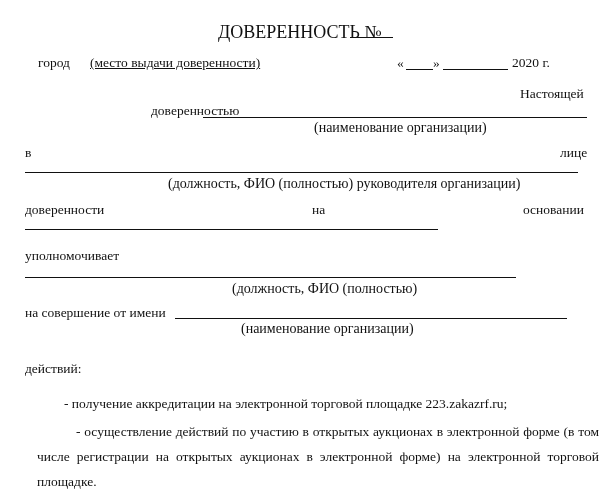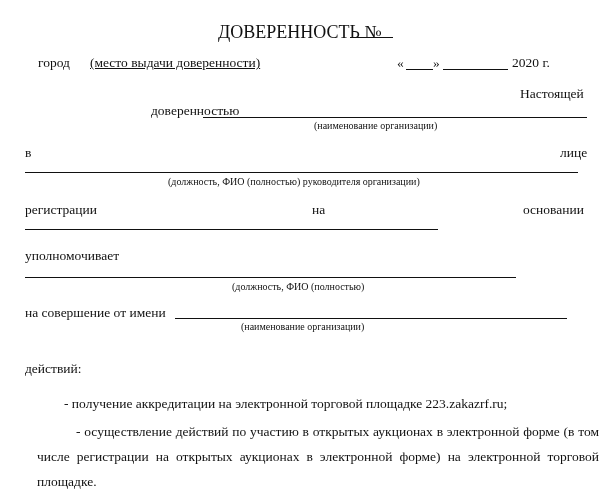--- a/index.html
+++ b/index.html
@@ -1,20 +1,20 @@
 <!DOCTYPE html>
 <html><head>
 <meta charset="utf-8">
 <style>
   html, body { margin:0; padding:0; background:#fff; }
   body { width:612px; height:494px; position:relative; overflow:hidden;
          font-family:"Liberation Serif", serif; color:#111; font-size:13.5px; }
   .abs { position:absolute; white-space:nowrap; }
   .line { position:absolute; border-bottom:1px solid #111; height:0; }
-  .cap { position:absolute; font-size:10px; white-space:nowrap; }
+  .cap { position:absolute; font-size:14px; white-space:nowrap; }
   .u { text-decoration:underline; }
   .just { position:absolute; text-align:justify; text-align-last:left;margin-left:12px; }
 </style>
 </head>
 <body>
 
 <div>
   <span class="abs" style="left:218px;top:22px;font-size:18px;">ДОВЕРЕННОСТЬ №</span>
   <div class="line" style="left:350px;top:37px;width:43px;"></div>
 
@@ -30,21 +30,21 @@
   <span class="abs" style="left:520px;top:86px;">Настоящей</span>
   <span class="abs" style="left:121px;top:103px;margin-left:30px;">доверенностью</span>
   <div class="line" style="left:203px;top:117px;width:384px;"></div>
   <span class="cap" style="left:314px;top:120px;">(наименование организации)</span>
 
   <span class="abs" style="left:25px;top:145px;">в</span>
   <span class="abs" style="left:560px;top:145px;">лице</span>
   <div class="line" style="left:25px;top:172px;width:553px;"></div>
   <span class="cap" style="left:168px;top:176px;">(должность, ФИО  (полностью) руководителя организации)</span>
 
-  <span class="abs" style="left:25px;top:202px;">регистрации</span>
+  <span class="abs" style="left:25px;top:202px;">доверенности</span>
   <span class="abs" style="left:312px;top:202px;">на</span>
   <span class="abs" style="left:523px;top:202px;">основании</span>
   <div class="line" style="left:25px;top:229px;width:413px;"></div>
 
   <span class="abs" style="left:25px;top:248px;">уполномочивает</span>
   <div class="line" style="left:25px;top:277px;width:491px;"></div>
   <span class="cap" style="left:232px;top:281px;">(должность, ФИО (полностью)</span>
 
   <span class="abs" style="left:25px;top:305px;">на совершение от имени</span>
   <div class="line" style="left:175px;top:318px;width:392px;"></div>

